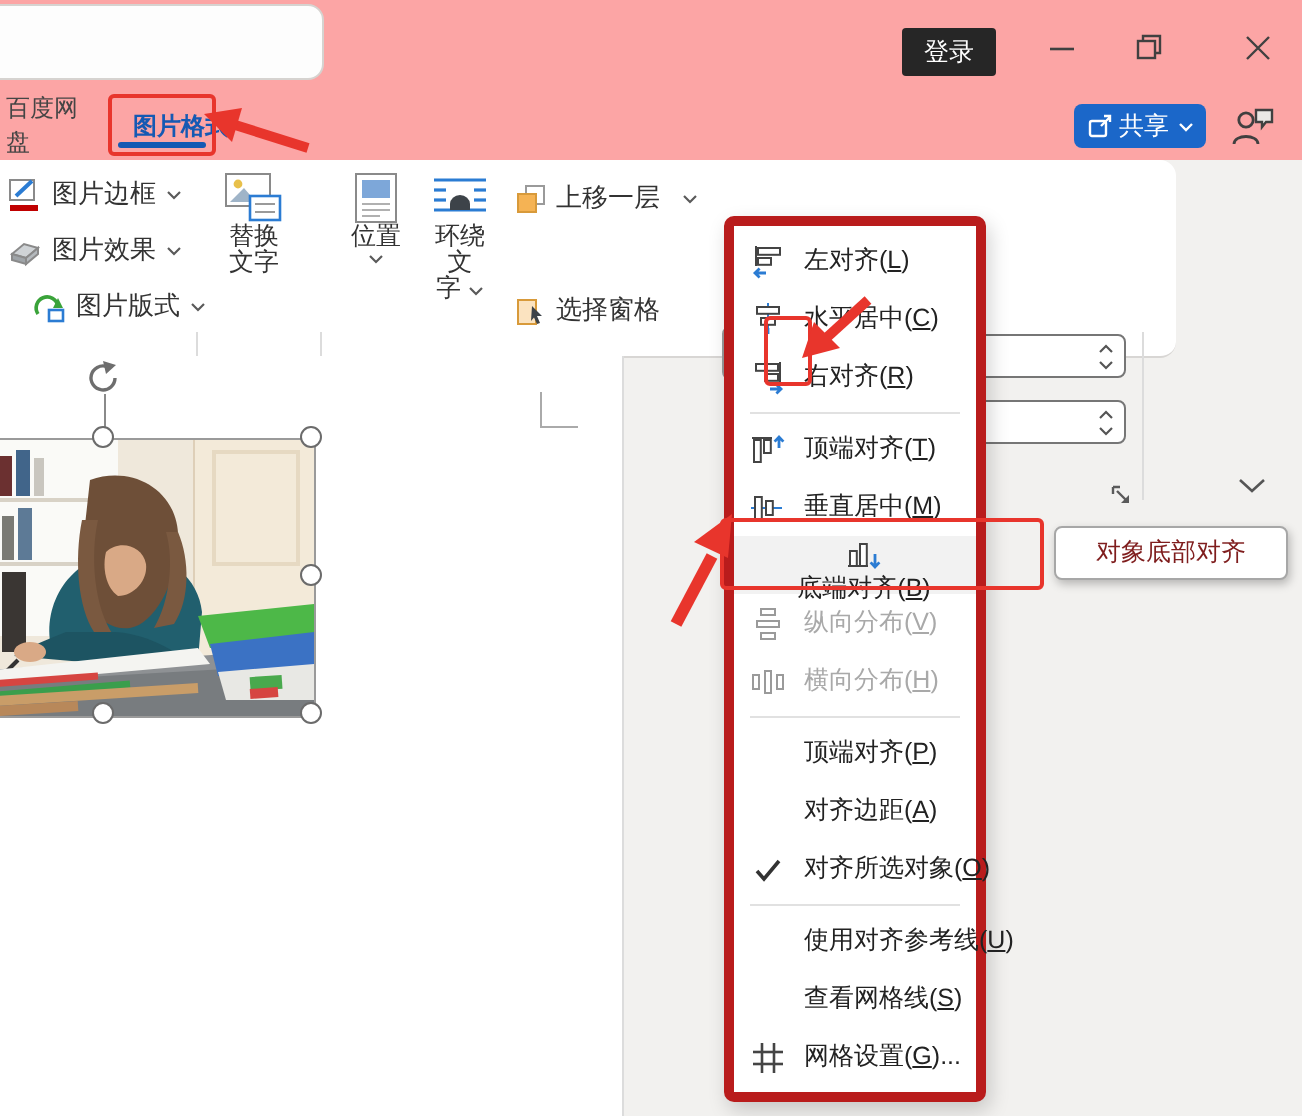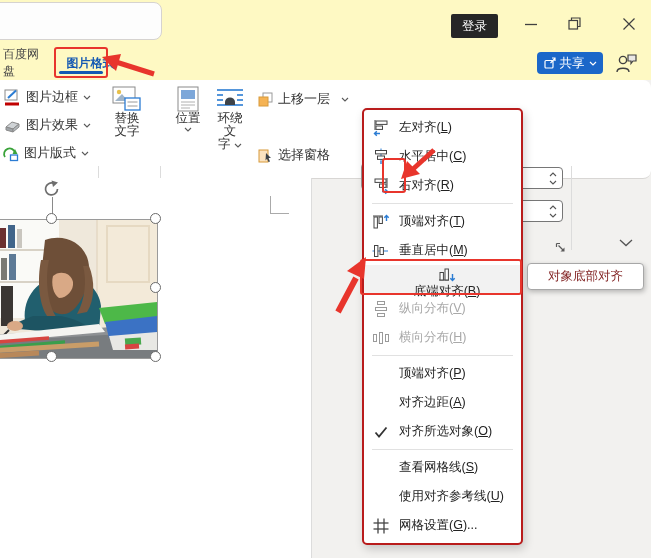--- a/index.html
+++ b/index.html
@@ -1,50 +1,50 @@
 <!DOCTYPE html>
 <html><head>
 <meta charset="utf-8">
 <style>
   html,body{margin:0;padding:0;}
   body{width:651px;height:558px;position:relative;overflow:hidden;
        font-family:"Liberation Sans","DejaVu Sans",sans-serif;
        background:#f2f1ef;color:#333;}
   .abs{position:absolute;}
   
-  .titlebar{left:0;top:0;width:651px;height:80px;background:#fef9c3;}
+  .titlebar{left:0;top:0;width:651px;height:80px;background:#fca5a5;}
   .docpill{left:-12px;top:2px;width:172px;height:36px;background:#fdfdfd;
            border:1px solid #d6d3d0;border-radius:8px;}
   .login{left:451px;top:14px;width:47px;height:24px;background:#262626;color:#fff;
          font-size:12.5px;display:flex;align-items:center;justify-content:center;border-radius:2px;}
   .tab{top:52px;height:22px;display:flex;align-items:center;justify-content:center;
        font-size:12px;color:#454545;}
   .tab.active{color:#1559b3;font-weight:bold;}
   .tabline{left:59px;top:71px;width:44px;height:3px;background:#1559b3;border-radius:2px;}
   .share{left:537px;top:52px;width:66px;height:22px;background:#1b67c9;border-radius:4px;
          display:flex;align-items:center;justify-content:center;gap:4px;color:#fff;font-size:12.5px;}
   
-  .ribbon{left:0;top:80px;width:651px;height:98px;background:#fff;
+  .ribbon{left:0;top:80px;width:588px;height:98px;background:#fff;
           border-bottom:1px solid #d8d6d4;border-radius:0 8px 8px 0;}
   .vsep{top:86px;width:1px;height:84px;background:#dcdcdc;}
   .rrow{height:22px;display:flex;align-items:center;gap:5px;font-size:13px;color:#333;}
   .biglabel{font-size:12.5px;color:#333;line-height:13px;}
   .grplabel{font-size:11px;color:#5a5a5a;text-align:center;}
   .chev{color:#5a5a5a;}
   .splitbtn{left:361px;top:83px;width:38px;height:25px;border:1px solid #9a9a9a;
             border-radius:4px;background:#fbfbfb;display:flex;align-items:center;}
   .spin{width:76px;height:22px;border:1px solid #767676;border-radius:4px;background:#fff;
         box-sizing:border-box;display:flex;align-items:center;justify-content:flex-end;font-size:11px;}
   .spincol{display:flex;flex-direction:column;gap:3px;padding-right:5px;}
   
   .page{left:0;top:178px;width:311px;height:380px;background:#fff;border-right:1px solid #dcdcdc;}
   .handle{width:9px;height:9px;border:1.6px solid #6b6b6b;border-radius:50%;background:#fff;z-index:12;}
   .photo{left:-52px;top:219px;width:208px;height:138px;border:1px solid #9a9a9a;overflow:hidden;z-index:10;}
   
-  .menu{left:362px;top:108px;width:161px;background:#fff;border:2px solid #b91c1c;
+  .menu{left:362px;top:108px;width:131px;background:#fff;border:5px solid #b91c1c;
         border-radius:5px;box-shadow:2px 4px 10px rgba(0,0,0,.18);padding:3px 0;
         box-sizing:border-box;z-index:40;}
   .mi{height:29px;display:flex;align-items:center;font-size:12.5px;color:#222;}
   .mi .ic{width:18px;height:18px;margin-left:8px;flex:0 0 18px;}
   .mi .txt{margin-left:9px;white-space:nowrap;}
   .mi.dis{color:#a9a9a9;}
   .mi.hl{background:#f2f2f2;flex-direction:column;}
   .msep{height:1px;background:#e1e1e1;margin:3px 8px;}
   
   .redbox{border:2.5px solid #e8352c;border-radius:3px;z-index:50;}
@@ -120,21 +120,21 @@
     <svg width="17" height="17">
       <polygon points="2,10 8,5 15,7 9,12" fill="#cfd3d6" stroke="#8a8a8a"></polygon>
       <polygon points="2,10 2,13 9,15 9,12" fill="#9fa4a8" stroke="#8a8a8a"></polygon>
       <polygon points="9,12 9,15 15,10 15,7" fill="#b4b9bd" stroke="#8a8a8a"></polygon>
     </svg>
     <span>图片效果</span>
     <svg width="8" height="5" class="chev">
       <path d="M1 1 L4 4 L7 1" fill="none" stroke="#5a5a5a" stroke-width="1.1"></path>
       </svg>
   </div>
-  <div class="abs rrow" style="left:2px;top:62px">
+  <div class="abs rrow" style="left:16px;top:62px">
     <svg width="17" height="17">
       <path d="M3 12 a5.5 5.5 0 1 1 10 -4" fill="none" stroke="#3aa33a" stroke-width="1.8"></path>
       <polygon points="13,4 15.5,9 10.5,9" fill="#3aa33a"></polygon>
       <rect x="8.5" y="10" width="7" height="5.5" fill="#fff" stroke="#2b7cd3" stroke-width="1.3"></rect>
     </svg>
     <span>图片版式</span>
     <svg width="8" height="5" class="chev">
       <path d="M1 1 L4 4 L7 1" fill="none" stroke="#5a5a5a" stroke-width="1.1"></path>
       </svg>
   </div>
@@ -420,26 +420,26 @@
     <svg class="ic" viewBox="0 0 18 18">
       <path d="M3.5 9.5 L7 13.5 L14.5 4.5" fill="none" stroke="#333" stroke-width="1.8"></path>
     </svg>
     <span class="txt"><span>对齐所选对象</span><span>(</span><u>O</u><span>)</span></span>
   </div>
 
   <div class="msep"></div>
 
   <div class="mi">
     <span class="ic"></span>
+    <span class="txt"><span>使用对齐参考线</span><span>(</span><u>U</u><span>)</span></span>
+  </div>
+
+  <div class="mi">
+    <span class="ic"></span>
     <span class="txt"><span>查看网格线</span><span>(</span><u>S</u><span>)</span></span>
-  </div>
-
-  <div class="mi">
-    <span class="ic"></span>
-    <span class="txt"><span>使用对齐参考线</span><span>(</span><u>U</u><span>)</span></span>
   </div>
 
   <div class="mi">
     <svg class="ic" viewBox="0 0 18 18">
       <g stroke="#444" stroke-width="1.3">
         <line x1="6" y1="1.5" x2="6" y2="16.5"></line>
           <line x1="12" y1="1.5" x2="12" y2="16.5"></line>
         <line x1="1.5" y1="6" x2="16.5" y2="6"></line>
           <line x1="1.5" y1="12" x2="16.5" y2="12"></line>
       </g>

